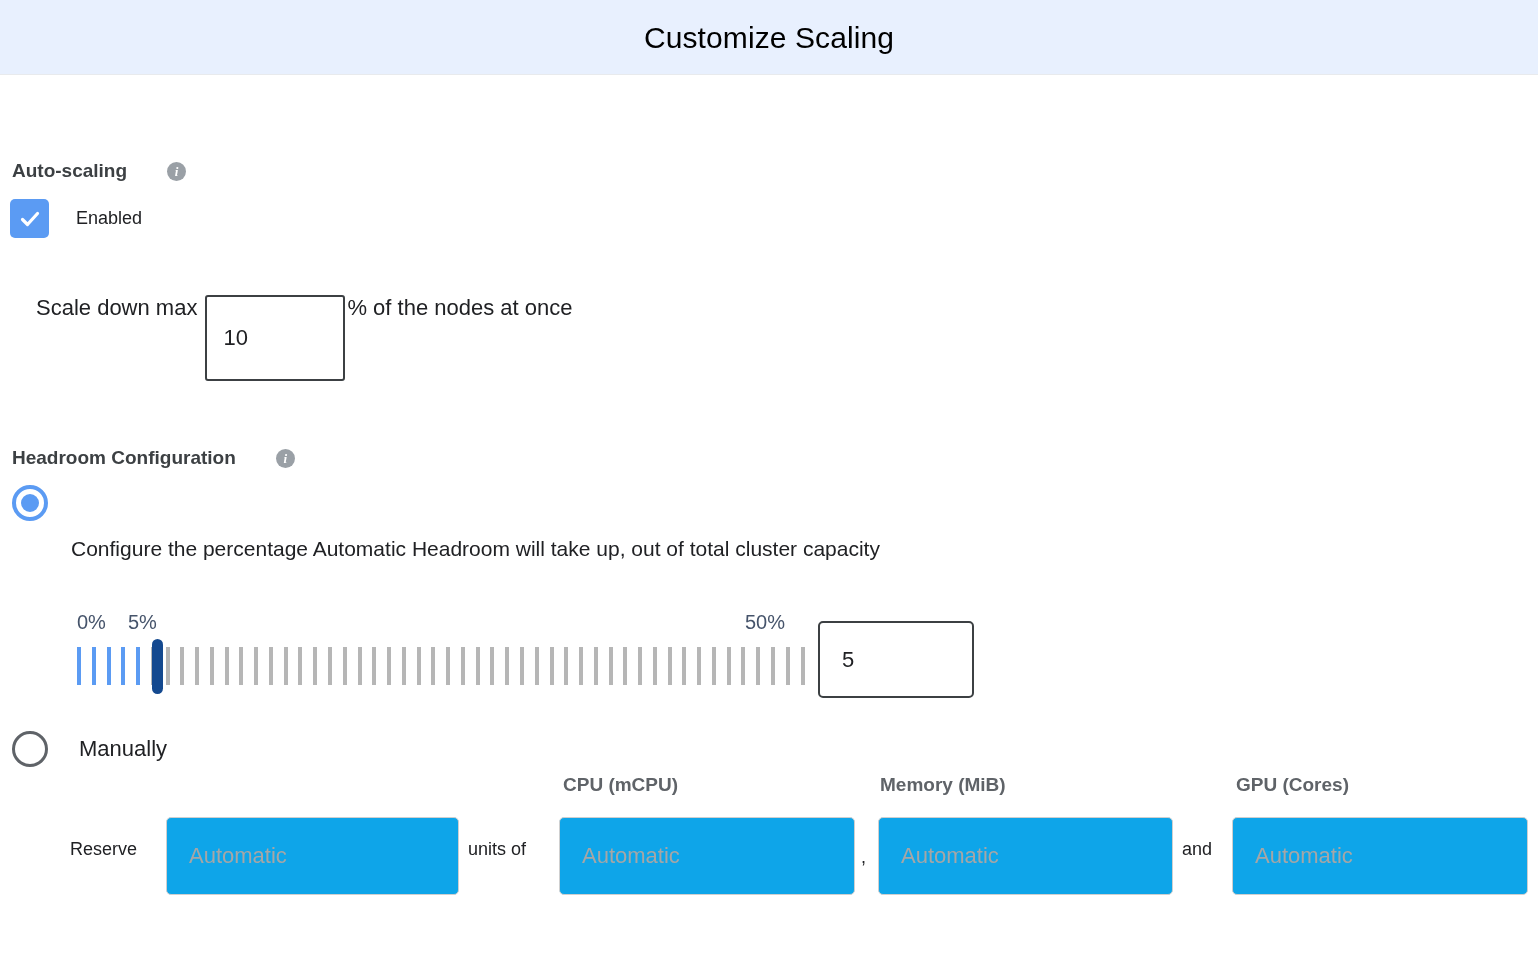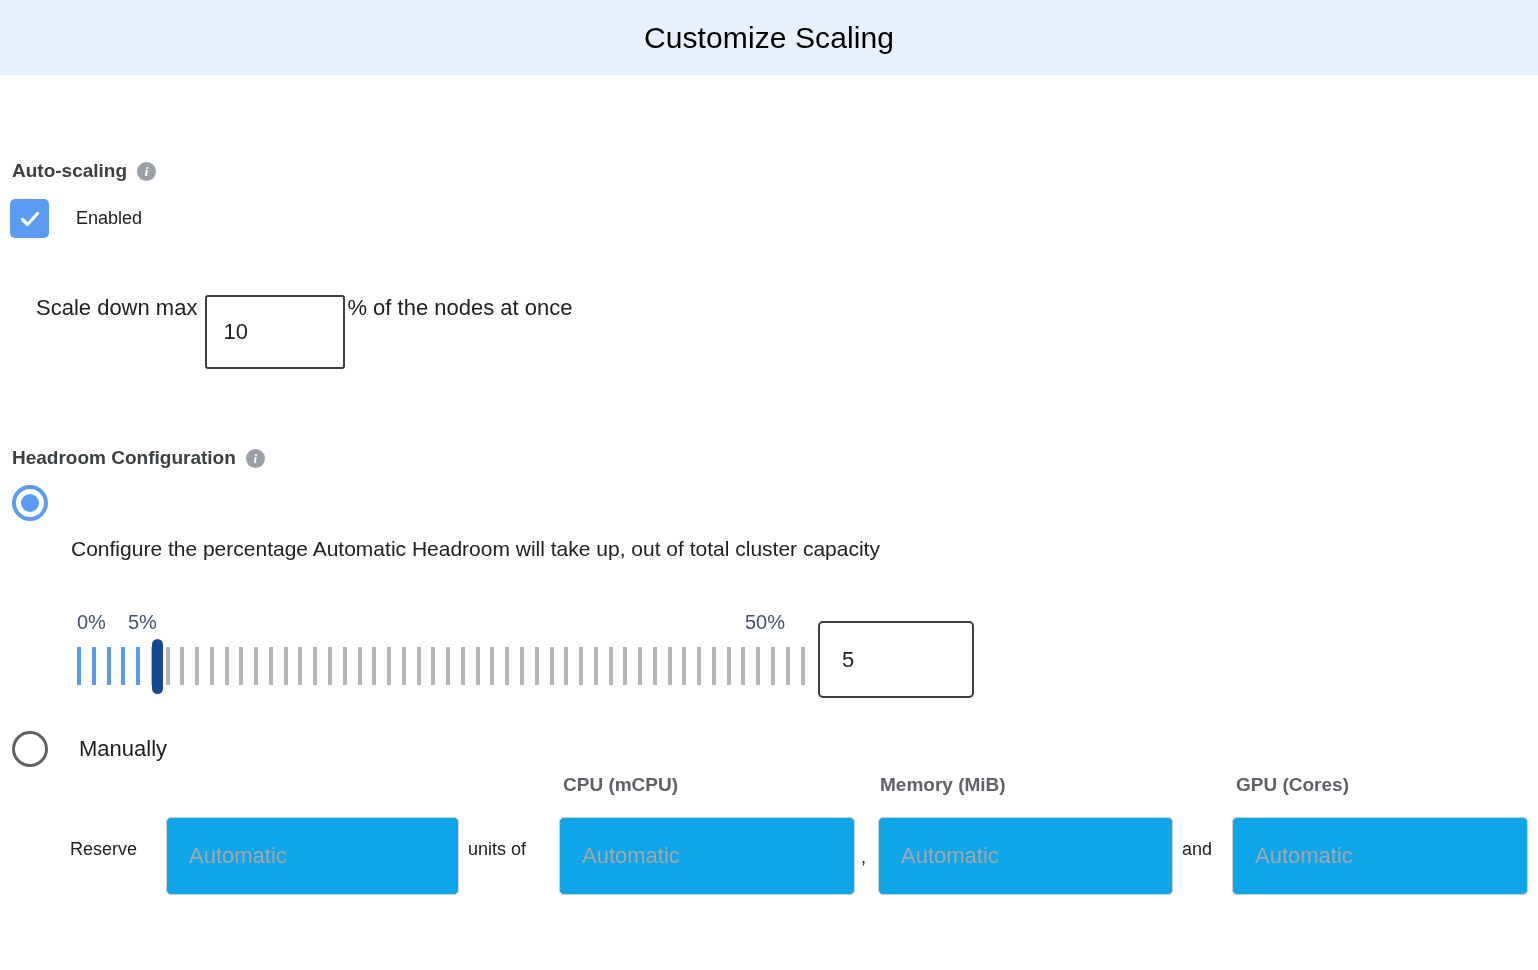--- a/index.html
+++ b/index.html
@@ -36,20 +36,21 @@
     padding: 0;
     position: relative;
   }
 
   .section-heading {
     display: flex;
     align-items: center;
     font-size: 19px;
     font-weight: bold;
     color: #3c4043;
+    gap: 30px;
   }
 
   .info-icon {
     display: inline-flex;
     align-items: center;
     justify-content: center;
     width: 19px;
     height: 19px;
     border-radius: 50%;
     background: #9aa0a6;
@@ -98,21 +99,21 @@
     left: 12px;
     top: 220px;
     display: flex;
     align-items: flex-start;
     font-size: 22px;
     color: #202124;
     margin-left: 24px;
   }
   .scaledown-input {
     width: 140px;
-    height: 74px;
+    height: 86px;
     box-sizing: border-box;
     border: 2px solid #3c4043;
     border-radius: 3px;
     margin-left: 8px;
     font-size: 22px;
     font-family: "Liberation Sans", sans-serif;
     color: #202124;
     padding: 16px 16px;
     background: #ffffff;
     outline: none;

